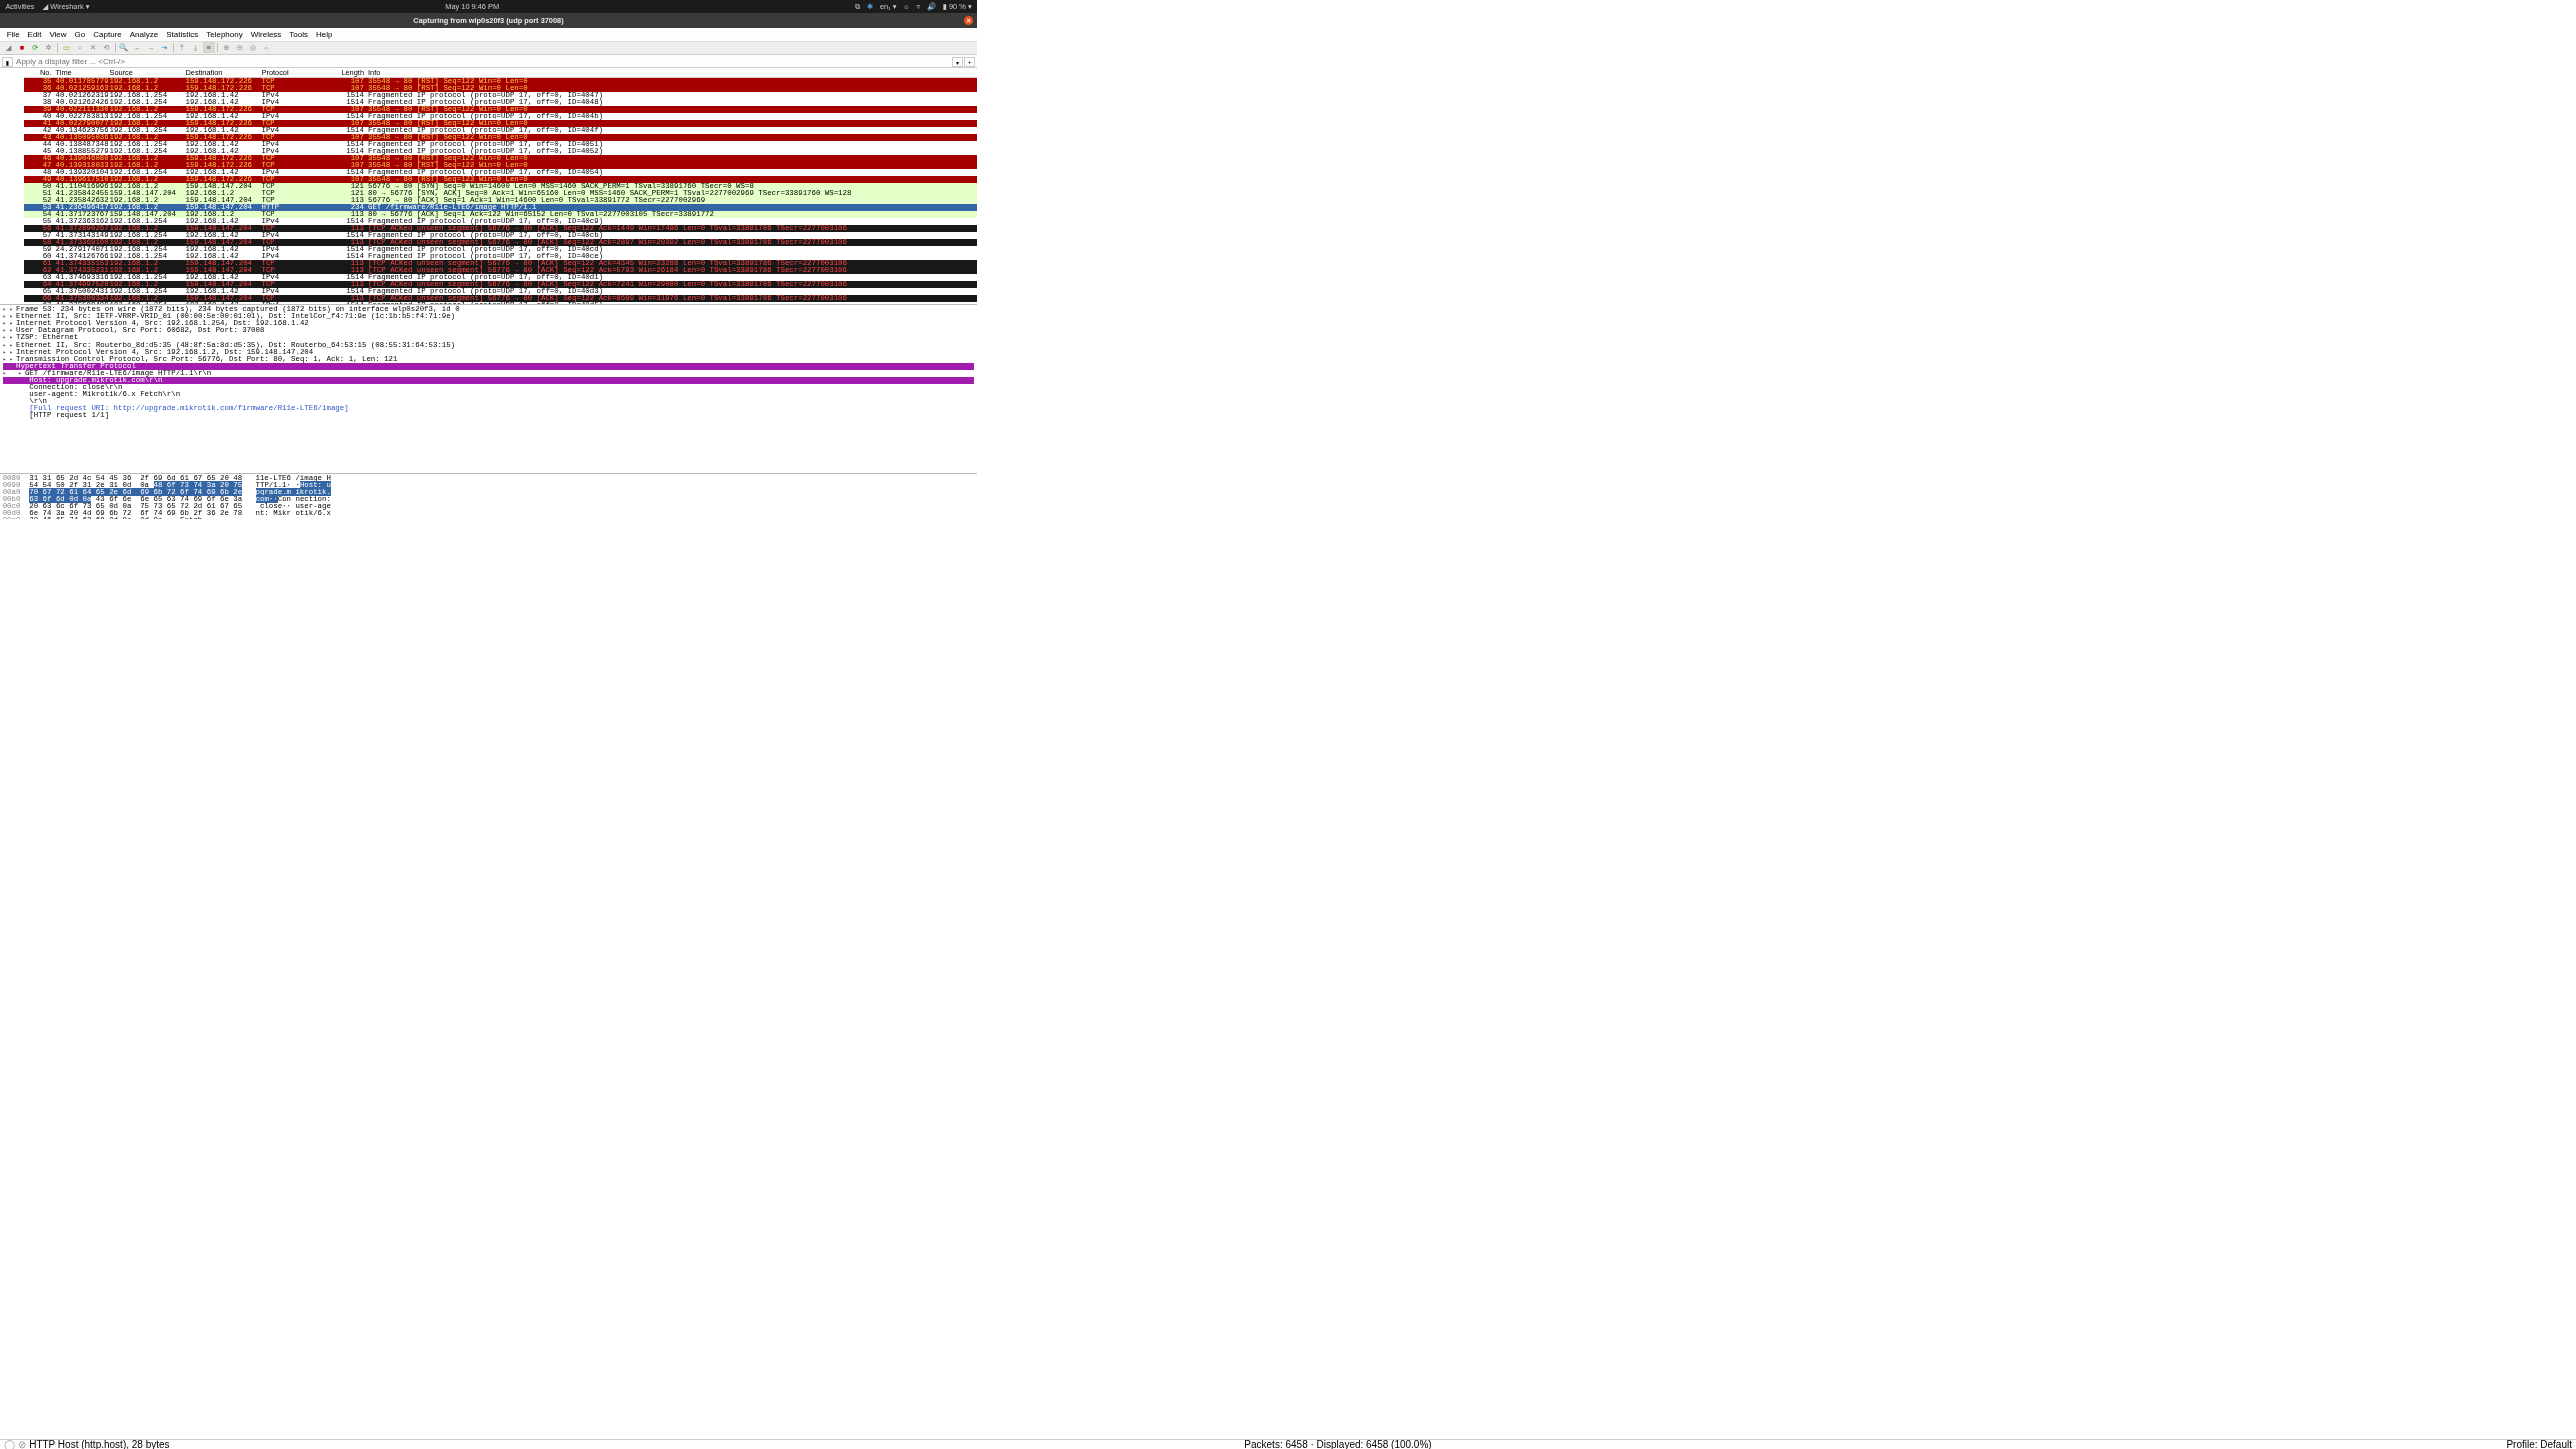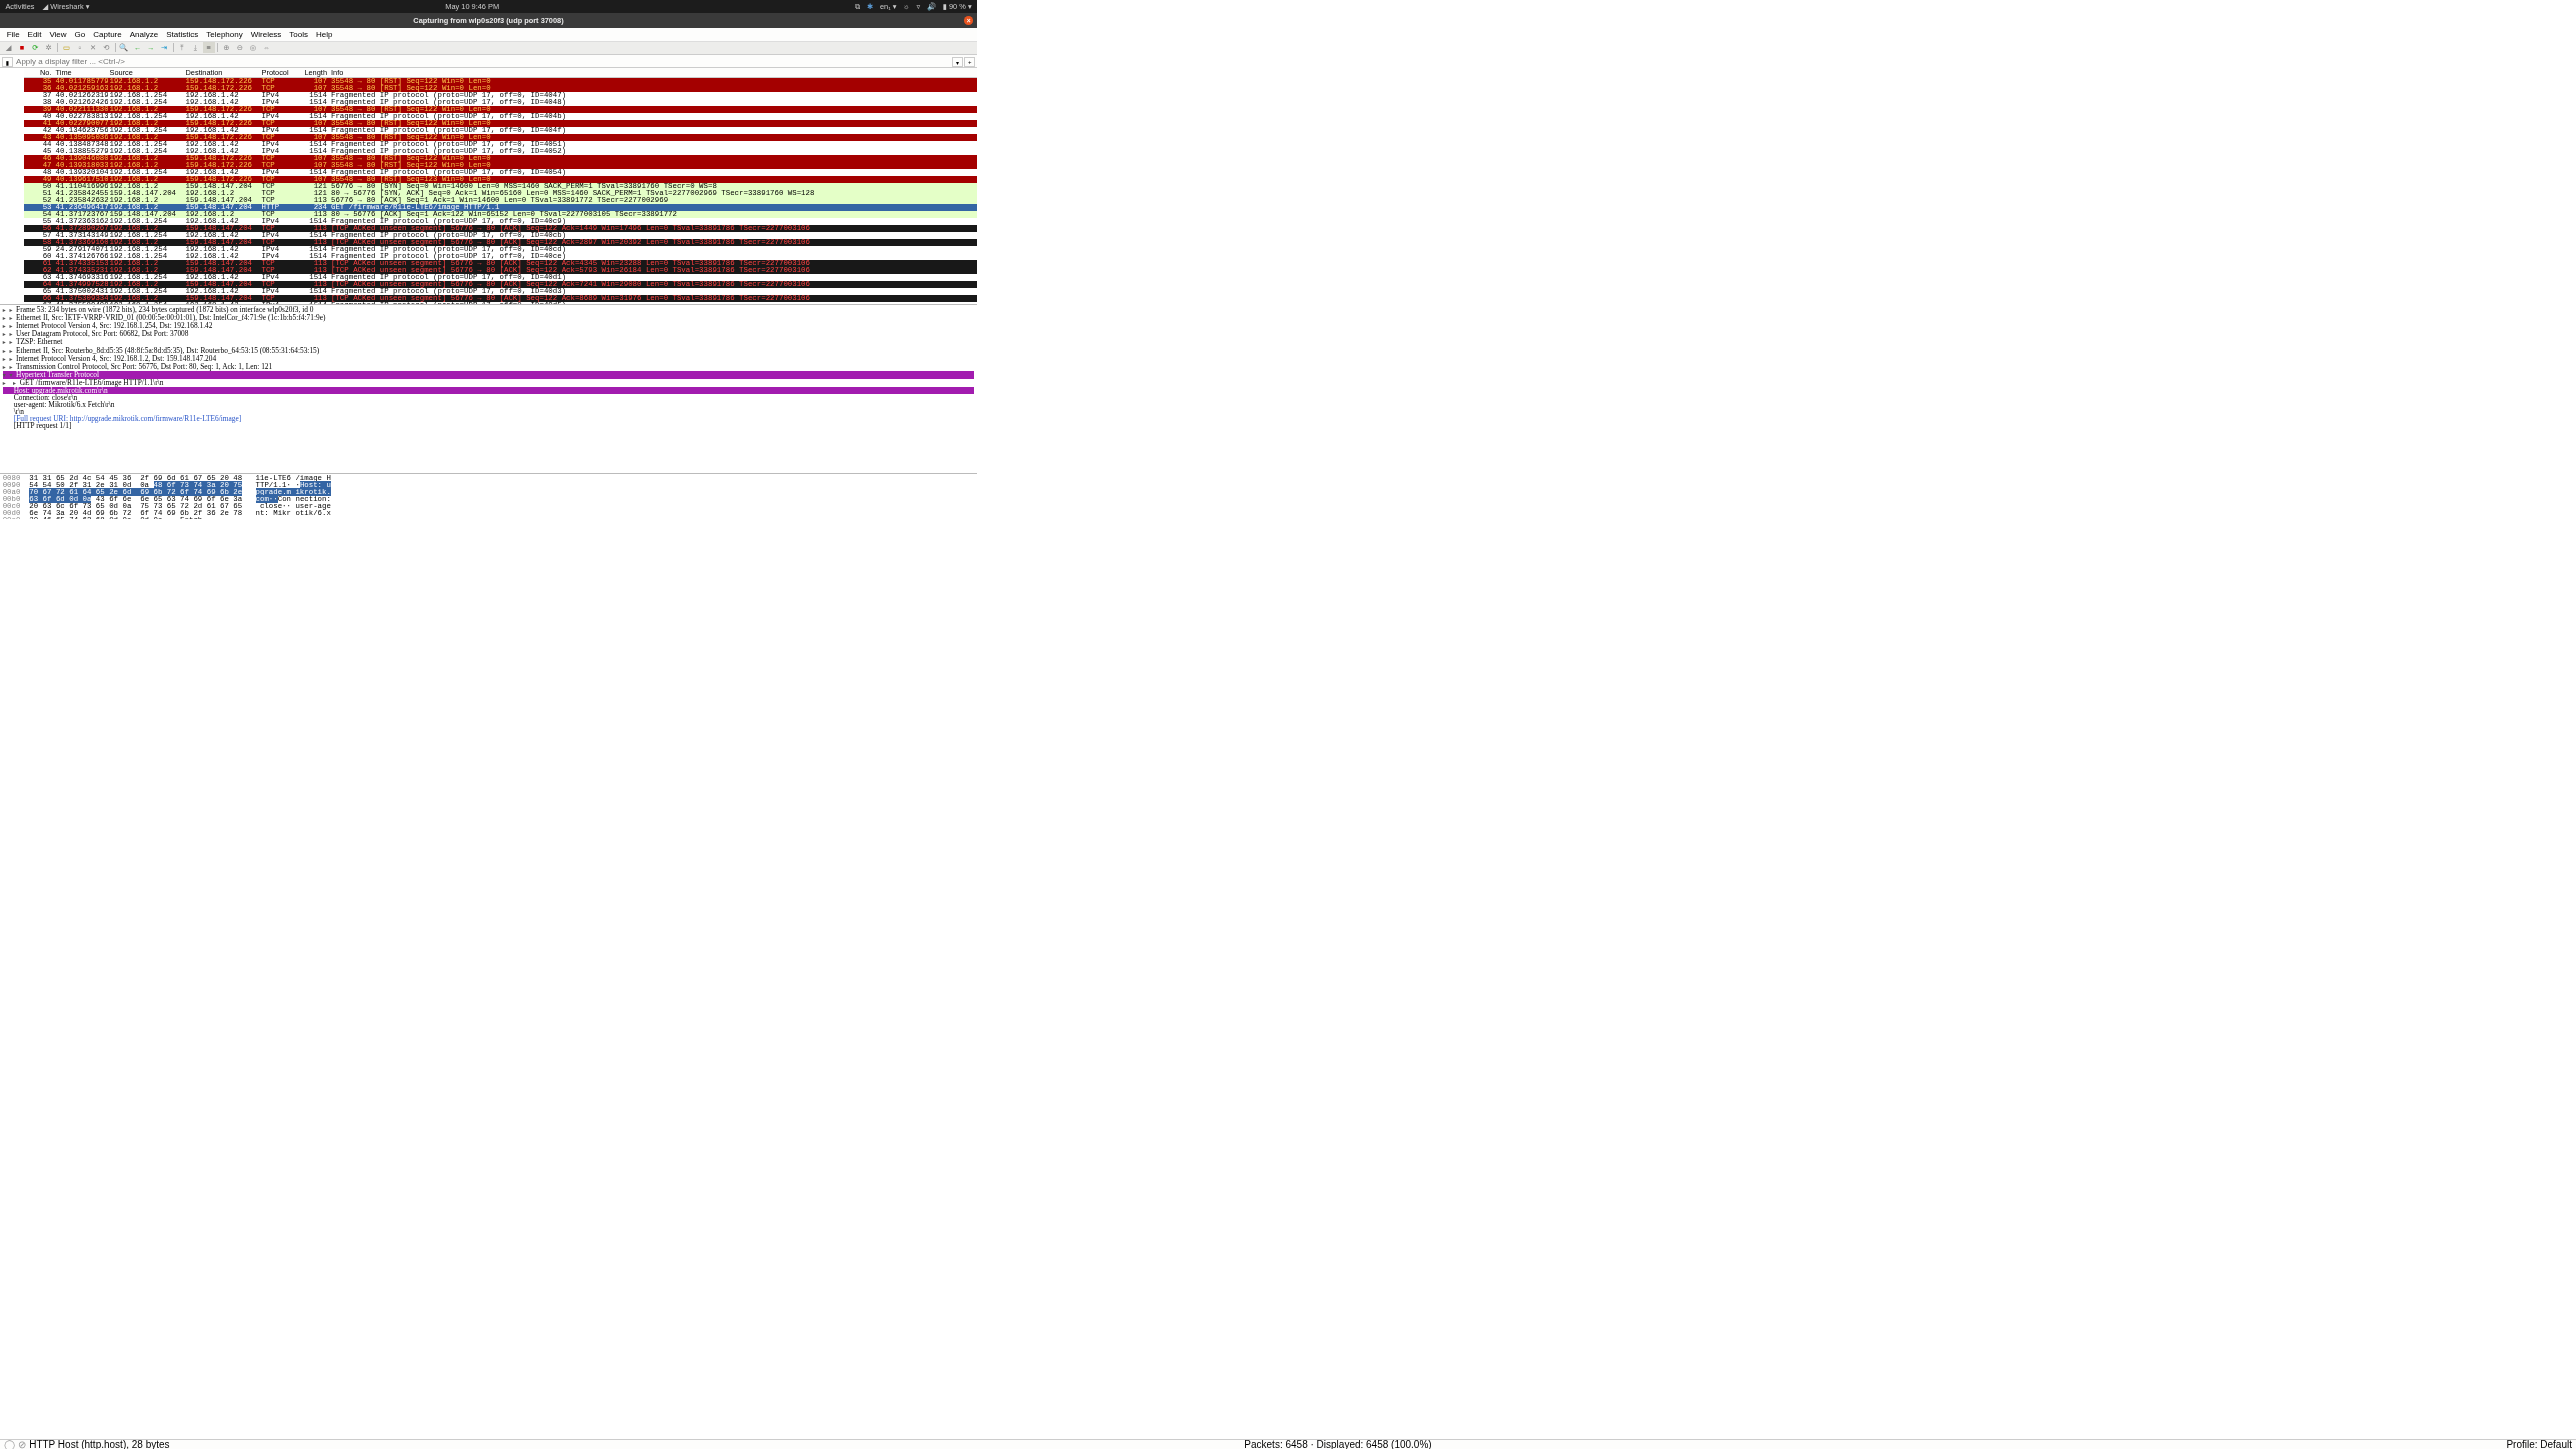--- a/index.html
+++ b/index.html
@@ -19,29 +19,29 @@
 .filterbar input { flex: 1; border: none; background: transparent; font-size: 8px; padding: 1.3px 2.7px; outline: none; }
 .filterbar .fbtn { width: 10.7px; height: 10.7px; display: flex; align-items: center; justify-content: center; border: 0.7px solid #ccc; margin: 0 0.7px; font-size: 6px; }
 .pane-packets { height: 236px; overflow: auto; font-family: "Liberation Mono", monospace; font-size: 7.4px; padding-left: 24px; }
 .pkthdr { background: #fdfdfc; border-bottom: 0.7px solid #ccc; display: flex; position: sticky; top: 0; font-family: "Liberation Sans",sans-serif; font-size: 7.4px; }
 .pkthdr div, .pktrow div { padding: 0 2px; white-space: nowrap; overflow: hidden; }
 .c-no { width: 29.5px; text-align: right; }
 .c-time { width: 54px; }
 .c-src { width: 76px; }
 .c-dst { width: 76px; }
 .c-proto { width: 29.5px; }
-.c-len { width: 40px; text-align: right; }
+.c-len { width: 40px; text-align: right; margin-left: 37px; }
 .c-info { flex: 1; padding-left: 1.3px; }
 .pktrow { display: flex; line-height: 7px; height: 7px; }
 .row-red { background: #a40000; color: #ffc04a; }
 .row-white { background: #fff; color: #000; }
 .row-green { background: #e4ffc7; color: #000; }
 .row-selected { background: #3465a4; color: #fff; }
 .row-black { background: #181818; color: #ff4141; }
-.pane-details { height: 169px; overflow: auto; border-top: 0.7px solid #bbb; padding: 0.7px 2.7px; font-family: Liberation Serif, serif; font-size: 7.4px; line-height: 7.1px; }
+.pane-details { height: 169px; overflow: auto; border-top: 0.7px solid #bbb; padding: 0.7px 2.7px; font-family: Liberation Mono, monospace; font-size: 7.4px; line-height: 7.1px; }
 .pane-details .ln { white-space: pre; }
 .pane-details .sel { background: #a21caf; color: #fff; }
 .pane-details .link { color: #2955c8; }
 .pane-hex { height: 46px; overflow: auto; border-top: 0.7px solid #bbb; padding: 0.7px 2.7px; font-family: "Liberation Mono", monospace; font-size: 7.4px; line-height: 7px; white-space: pre; }
 .pane-hex .hl { background: #3465a4; color: #fff; }
 .pane-hex .off { color: #888; }
 .statusbar { position: absolute; bottom: 0; left: 0; right: 0; height: 10px; background: #fdfdfc; border-top: 0.7px solid #ccc; display: flex; align-items: center; padding: 0 4px; font-size: 10px; justify-content: space-between; }
 .tri::before { content: "▸"; display: inline-block; width: 6.7px; color: #555; font-size: 6px; }
 .tri.open::before { content: "▾"; }
 </style>

